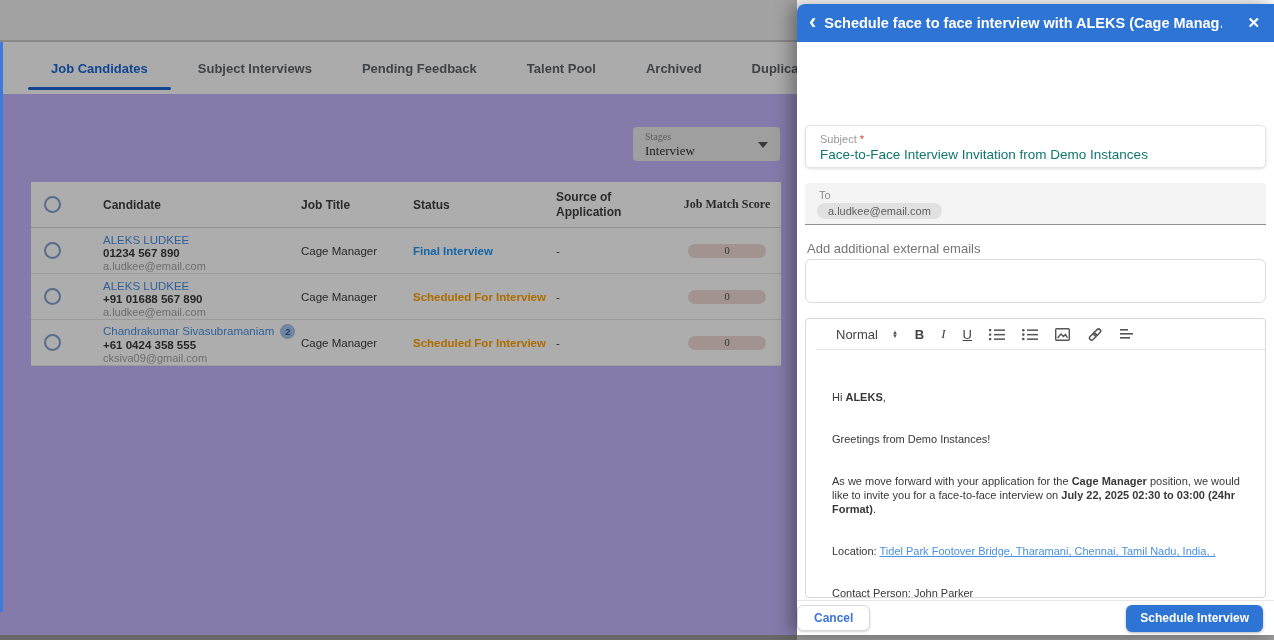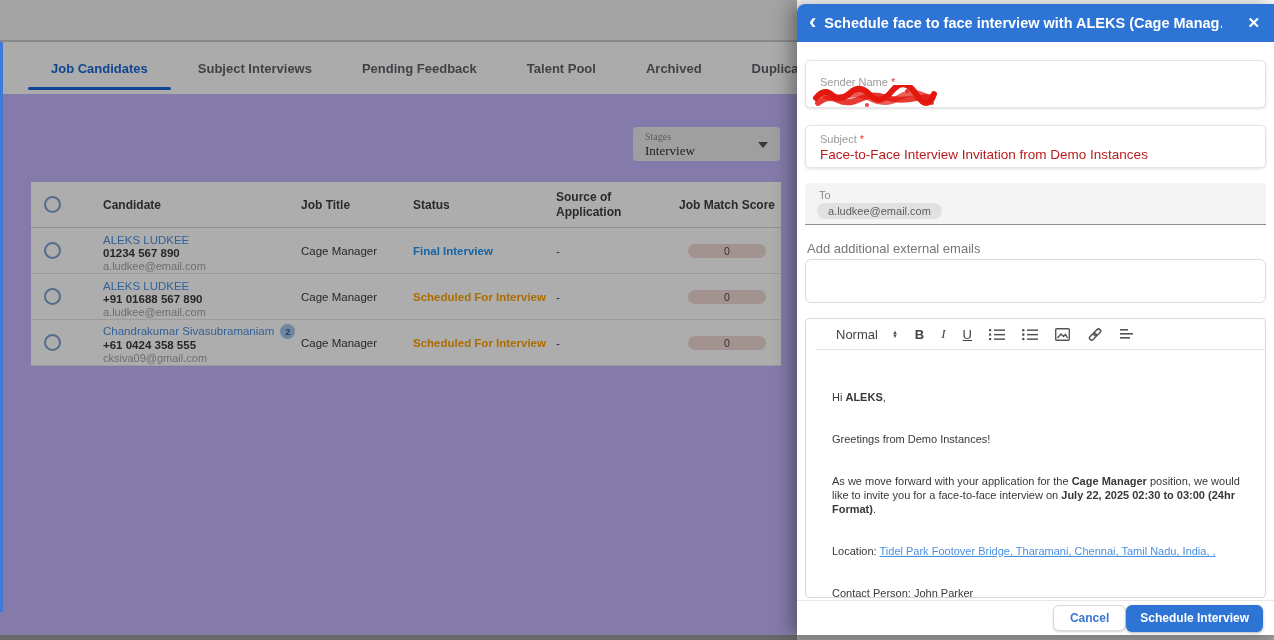--- a/index.html
+++ b/index.html
@@ -19,21 +19,21 @@
   .stages-dd .dd-label { position:absolute; left:12px; top:4px; font-size:10px; color:#8a8a8a; }
   .stages-dd .dd-value { position:absolute; left:12px; top:16px; font-size:13px; color:#2f2f2f; }
   .stages-dd .dd-caret { position:absolute; right:12px; top:15px; width:0; height:0; border-left:5px solid transparent; border-right:5px solid transparent; border-top:6px solid #555; }
 
   .table { position:absolute; left:31px; top:182px; width:750px; background:#fff; }
   .thead, .trow { display:grid; grid-template-columns:72px 198px 112px 143px 117px 108px; align-items:center; min-height:46px; }
   .thead { border-bottom:1px solid #d6d6d6; }
   .trow { border-bottom:1px solid #e5e5e5; }
   .th { font-size:12px; font-weight:bold; color:#3f3f3f; }
   .th.wrap { max-width:95px; line-height:15px; }
-  .th.center, .td.center { justify-self:center; text-align:center; }
+  .th.center, .td.center { justify-self:center; text-align:center;font-family:Liberation Serif, serif; }
   .radio { width:17px; height:17px; border:2px solid #7fa0cf; border-radius:50%; margin-left:13px; cursor:pointer; background:transparent; }
   .cand { line-height:13px; padding-top:3px; }
   .cand .nm { font-size:11.5px; color:#4a90e2; cursor:pointer; }
   .cand .ph { font-size:11.5px; font-weight:bold; color:#3a3a3a; }
   .cand .em { font-size:11px; color:#a3a3a3; }
   .badge { display:inline-flex; align-items:center; justify-content:center; width:15px; height:15px; border-radius:50%; background:#a6c4ea; color:#33619f; font-size:9.5px; font-weight:bold; margin-left:6px; vertical-align:middle; }
   .td { font-size:11.5px; color:#3a3a3a; }
   .td.status { font-weight:bold; }
   .pill { width:78px; height:14px; border-radius:7px; background:#f0d9d4; display:flex; align-items:center; justify-content:center; font-size:10.5px; color:#4c4c4c; }
 
@@ -50,21 +50,21 @@
   .close-ic { color:#fff; font-size:15px; font-weight:bold; margin-left:auto; margin-right:14px; cursor:pointer; }
 
   .card { position:absolute; left:8px; width:461px; background:#fff; border:1px solid #e4e4e4; border-radius:5px; box-shadow:0 1px 3px rgba(0,0,0,0.12); }
   .fld-label { font-size:11px; color:#999; }
   .req { color:#e53935; }
   .sender-card { top:56px; height:48px; }
   .sender-card .fld-label { position:absolute; left:14px; top:15px; }
   .scribble { position:absolute; left:6px; top:24px; }
   .subject-card { top:121px; height:43px; }
   .subject-card .fld-label { position:absolute; left:14px; top:7px; }
-  .subject-val { position:absolute; left:14px; top:21px; font-size:13.5px; color:#b91c1c; }
+  .subject-val { position:absolute; left:14px; top:21px; font-size:13.5px; color:#0f766e; }
 
   .to-field { position:absolute; left:8px; top:179px; width:461px; height:42px; background:#f4f4f4; border-radius:4px 4px 0 0; border-bottom:1px solid #8f8f8f; }
   .to-field .fld-label { position:absolute; left:14px; top:6px; color:#8a8a8a; }
   .chip { position:absolute; left:12px; top:20px; height:16px; padding:0 11px; background:#e1e1e1; border-radius:9px; font-size:11px; color:#5d5d5d; display:flex; align-items:center; }
 
   .add-label { position:absolute; left:10px; top:237px; font-size:13px; color:#757575; }
   .add-input { position:absolute; left:8px; top:255px; width:461px; height:44px; background:#fff; border:1px solid #dcdcdc; border-radius:6px; }
 
   .editor { position:absolute; left:8px; top:314px; width:461px; height:280px; border:1px solid #d8d8d8; border-radius:4px; overflow:hidden;padding-left:10px; }
   .ed-toolbar { height:31px; border-bottom:1px solid #e3e3e3; display:flex; align-items:center; padding-left:20px; color:#444; }
@@ -75,21 +75,21 @@
   .tbtn.b { font-weight:bold; }
   .tbtn.i { font-style:italic; font-family:"Liberation Serif", serif; }
   .tbtn.u { text-decoration:underline; }
   .tbtn svg { display:block; }
   .ed-body { padding:12px 16px 0 16px; font-size:11px; line-height:14px; color:#383838; }
   .ed-body p { margin-top:28px; }
   .ed-body p.first { margin-top:28px; }
   .ed-body b { font-weight:bold; }
   .maillink { color:#4a90e2; text-decoration:underline; cursor:pointer; }
 
-  .panel-footer { position:absolute; left:0; top:596px; width:477px; height:35px; background:#fff; border-top:1px solid #e7e7e7; display:flex; align-items:center; justify-content:flex-end; padding-right:11px; }
+  .panel-footer { position:absolute; left:0; top:596px; width:477px; height:35px; background:#fff; border-top:1px solid #e7e7e7; display:flex; align-items:center; justify-content:space-between; padding-right:11px; }
   .btn-cancel { height:26px; padding:0 16px; background:#fff; border:1px solid #dadada; border-radius:6px; color:#3b77d3; font-size:12px; font-weight:bold; box-shadow:0 1px 2px rgba(0,0,0,0.18); cursor:pointer; font-family:inherit; }
   .btn-submit { height:27px; padding:0 14px; background:#2e74d4; border:none; border-radius:6px; color:#fff; font-size:12px; font-weight:bold; box-shadow:0 1px 3px rgba(0,0,0,0.3); cursor:pointer; font-family:inherit; }
 </style>
 </head>
 <body>
 
 <div class="stage">
 
   <div class="left-page">
     <div class="topbar"></div>
@@ -194,36 +194,20 @@
   <div class="bottom-strip"></div>
 
   <aside class="panel">
 
     <div class="panel-header">
       <span class="back-ic">‹</span>
       <span class="panel-title">Schedule face to face interview with ALEKS (Cage Manag…</span>
       <span class="close-ic">✕</span>
     </div>
 
-    <div class="card sender-card">
-      <span class="fld-label"><span>Sender Name</span> <span class="req">*</span></span>
-      <svg class="scribble" width="130" height="24" viewBox="0 0 130 24">
-        <g fill="none" stroke="#e3180f" stroke-width="6" stroke-linecap="round">
-          <path d="M4 13 q8 -10 16 -3 t18 -2 t20 2 t22 -4 t24 3 t18 0"></path>
-          <path d="M6 18 q10 -8 20 -3 t22 -1 t24 -2 t26 2 t22 -2" opacity="0.85"></path>
-          <path d="M10 9 q12 6 24 2 t26 3 t28 -2 t30 2" opacity="0.7"></path>
-        </g>
-        <g fill="#e3180f" opacity="0.8">
-          <circle cx="15" cy="6" r="2"></circle>
-            <circle cx="55" cy="20" r="2"></circle>
-            <circle cx="95" cy="6" r="2"></circle>
-            <circle cx="120" cy="18" r="2"></circle>
-        </g>
-      </svg>
-    </div>
 
     <div class="card subject-card">
       <span class="fld-label"><span>Subject</span> <span class="req">*</span></span>
       <span class="subject-val">Face-to-Face Interview Invitation from Demo Instances</span>
     </div>
 
     <div class="to-field">
       <span class="fld-label">To</span>
       <span class="chip">a.ludkee@email.com</span>
     </div>

